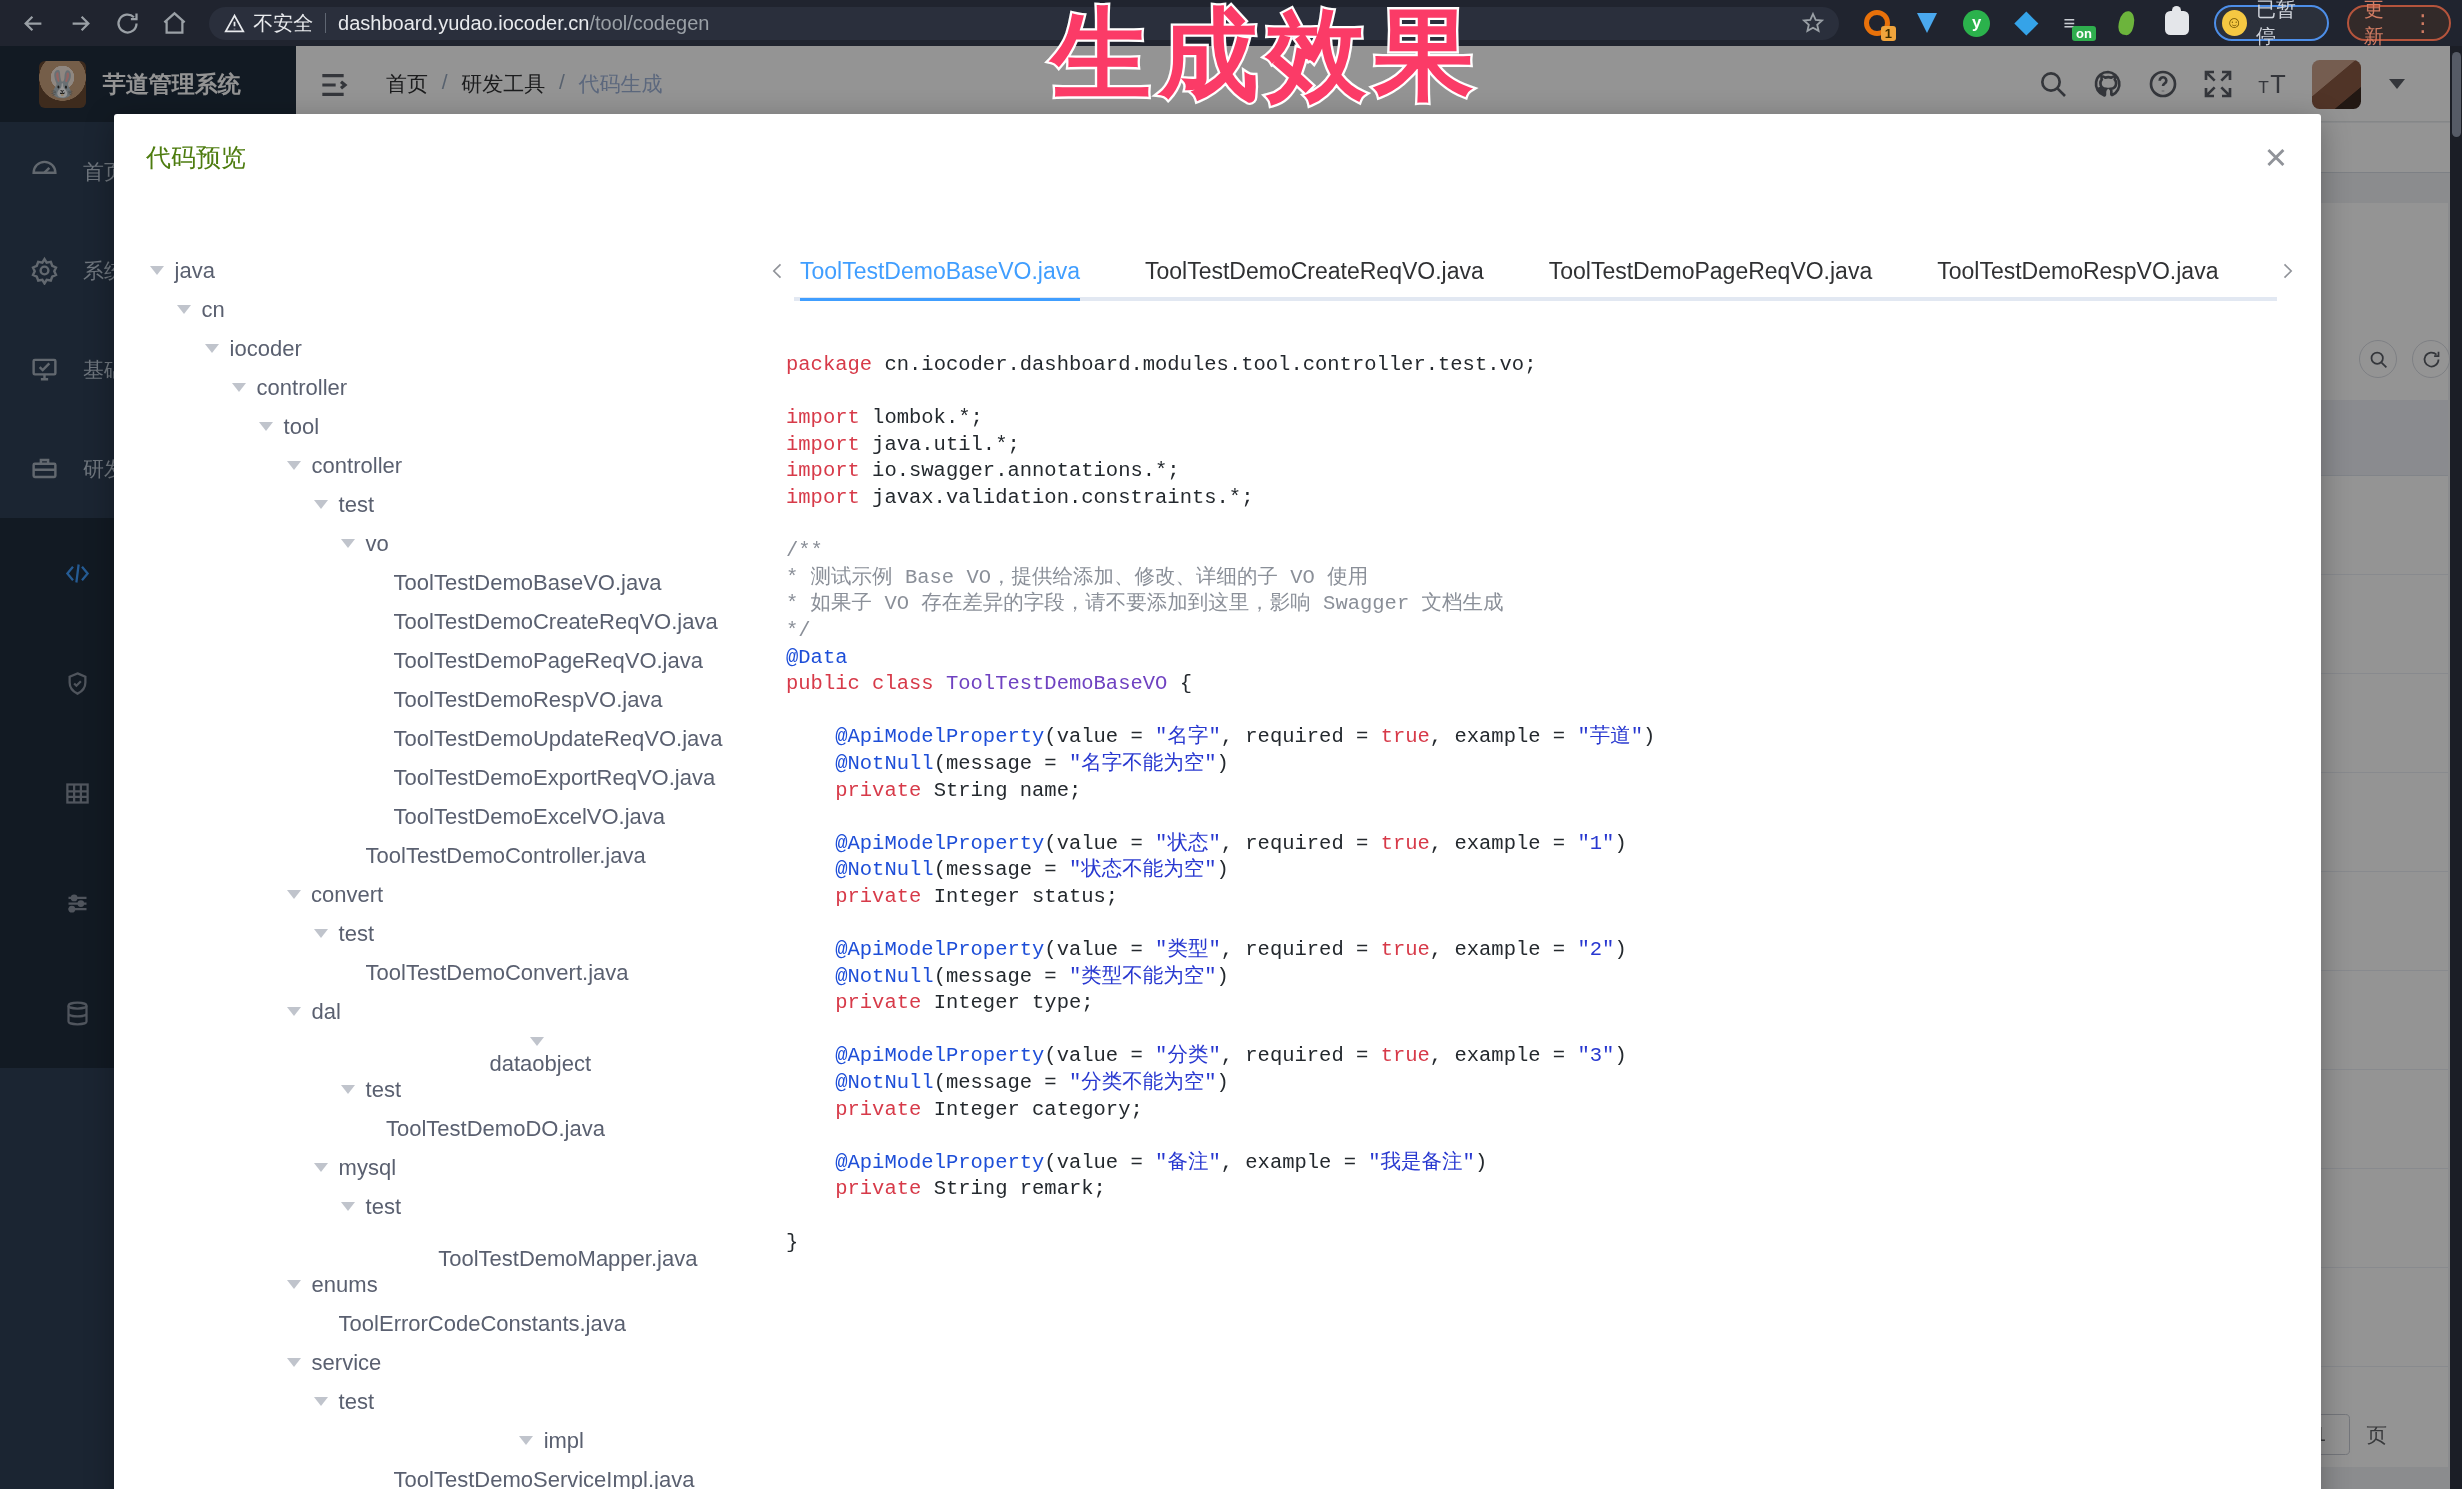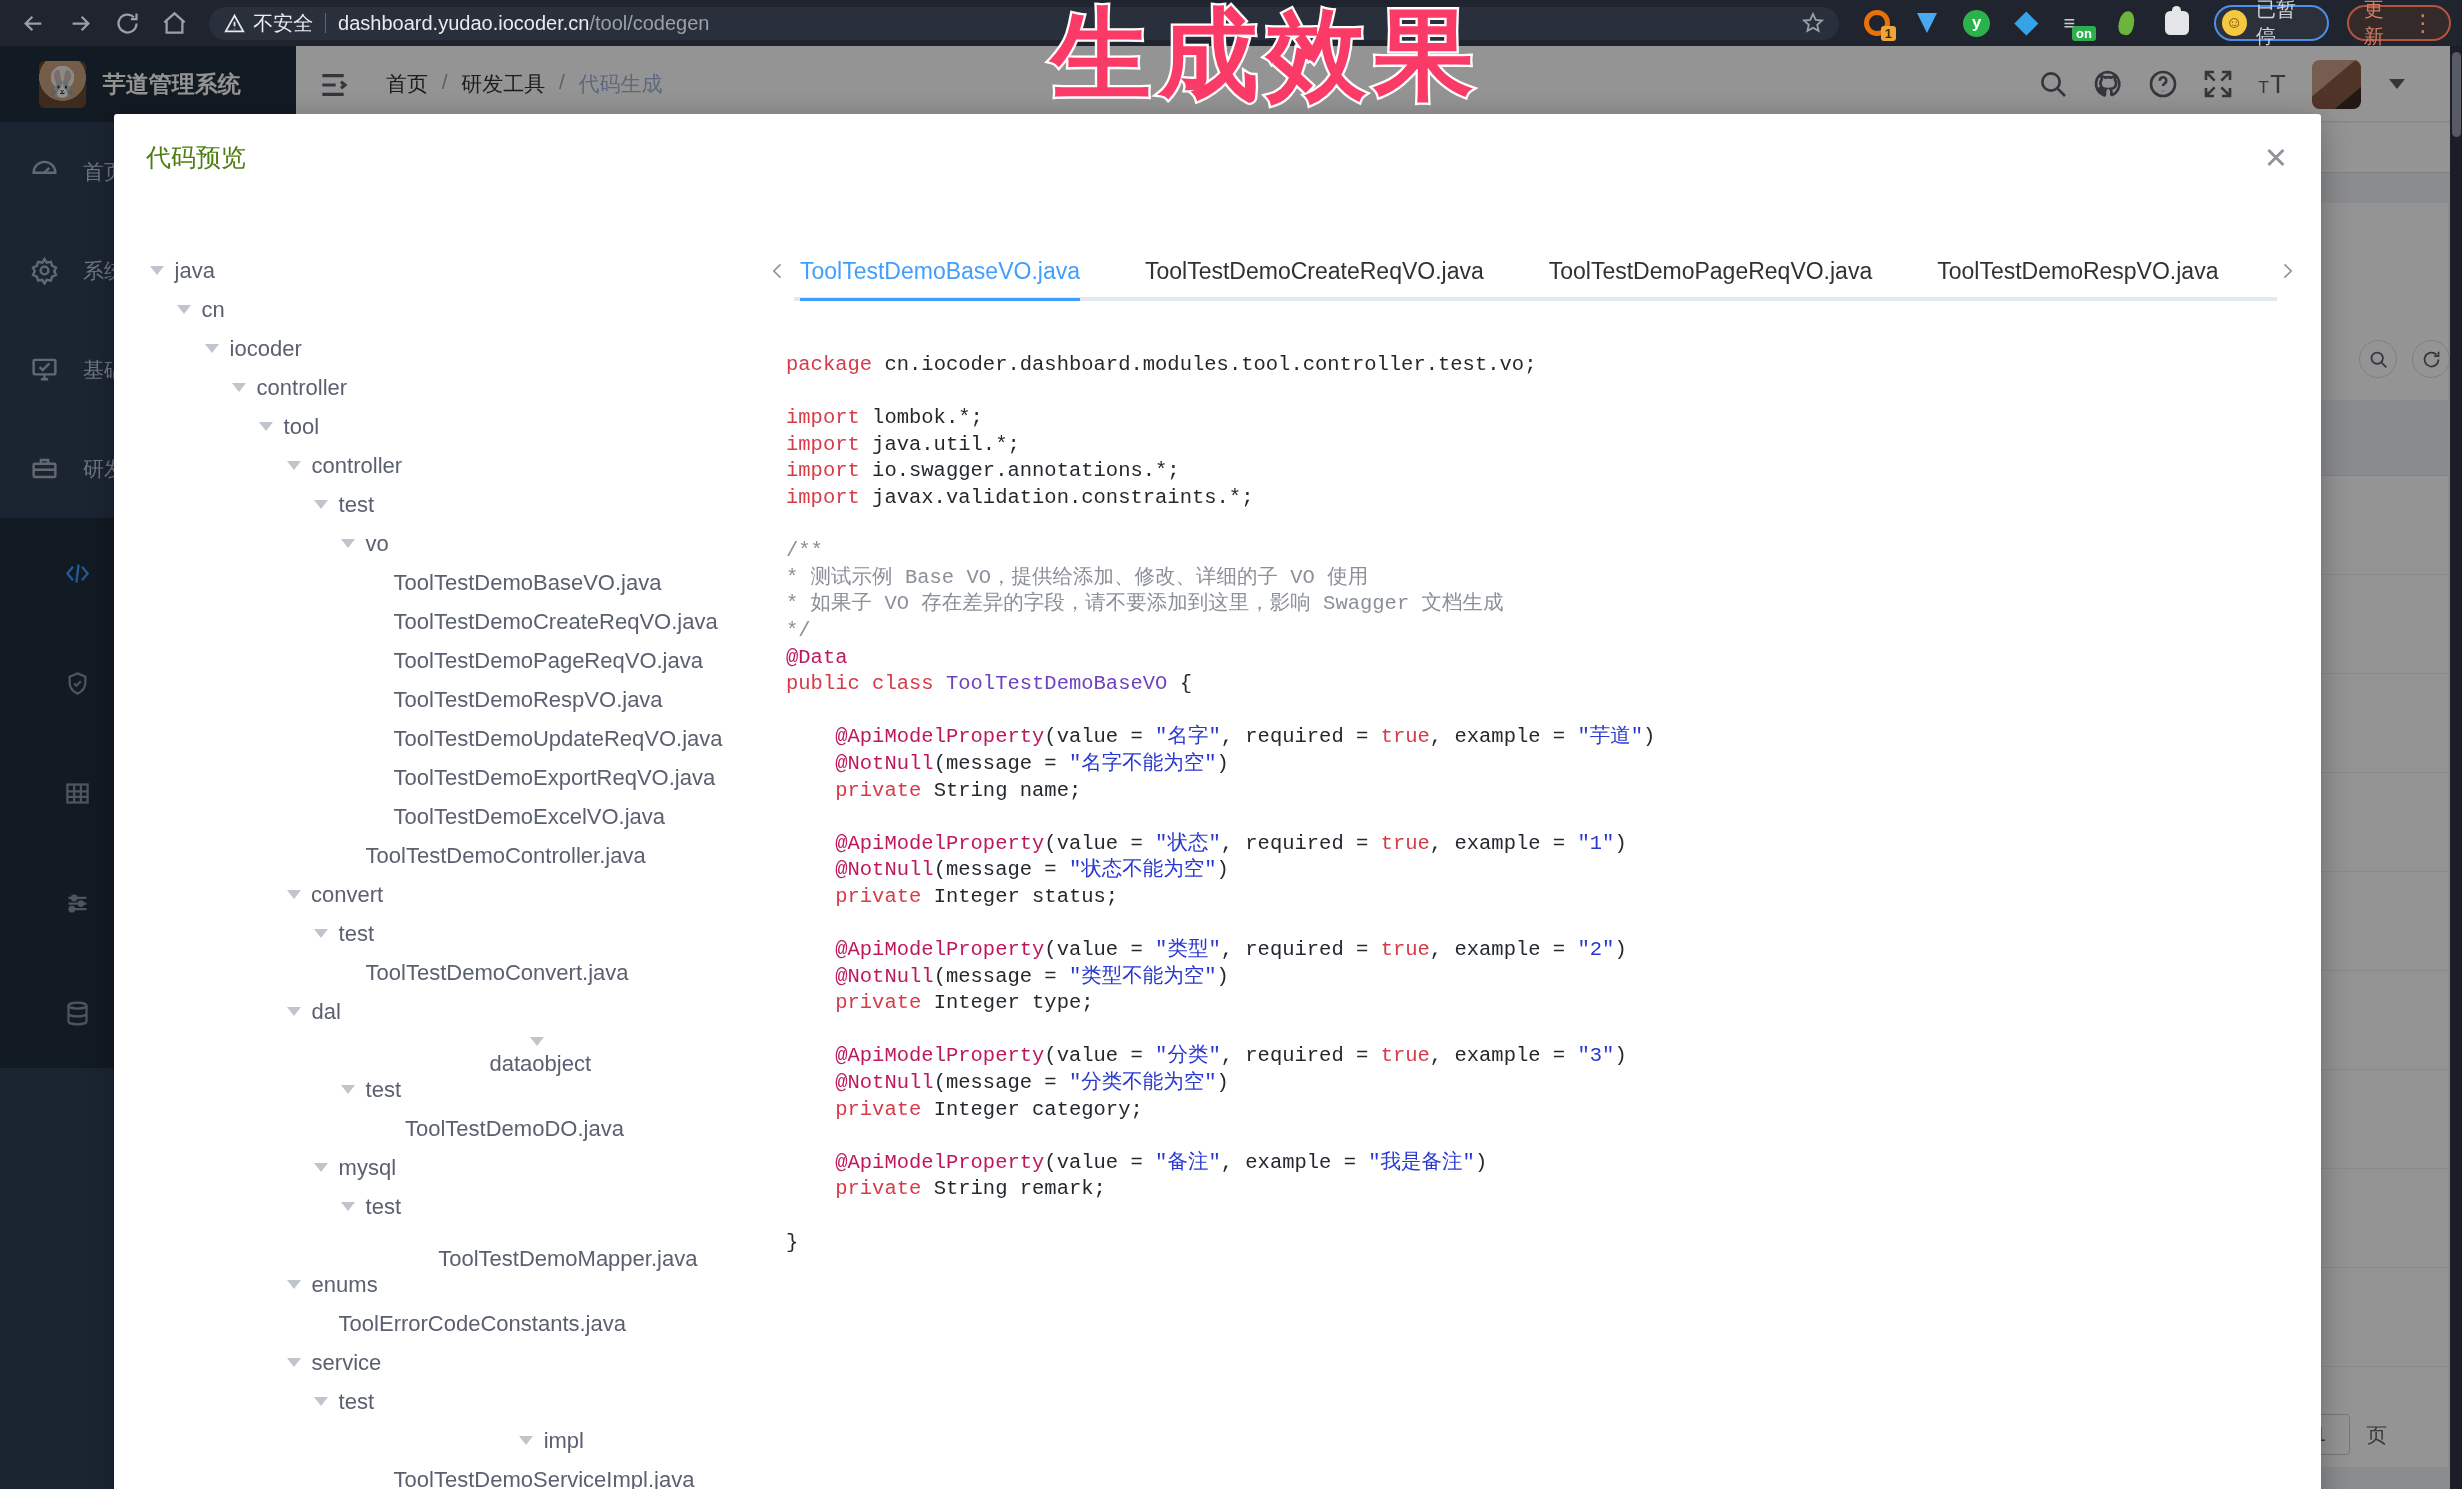--- a/index.html
+++ b/index.html
@@ -114,21 +114,21 @@
   #tabs-wrap { position:relative; flex:1; height:56px; overflow:hidden; }
   #tabs { display:flex; gap:65px; padding-left:6px; height:53px; }
   .tab { font-size:23px; color:#303133; line-height:47px; cursor:pointer; white-space:nowrap;
     border-bottom:3.8px solid transparent; flex:0 0 auto; }
   .tab.active { color:#409eff; border-bottom-color:#409eff; }
   #tabs-underline { position:absolute; left:0; right:0; bottom:3px; height:3.8px; background:#e2e8f2; z-index:-1; }
 
   #code { position:absolute; left:672px; right:23px; top:238px; bottom:0; overflow:hidden;
     font-family:"Liberation Mono","DejaVu Sans Mono",monospace; font-size:20.5px; line-height:26.6px;
     white-space:pre; color:#24292e; }
-  .tk-k { color:#d73a49; } .tk-a { color:#be185d; } .tk-s { color:#2838d0; }
+  .tk-k { color:#d73a49; } .tk-a { color:#1d4ed8; } .tk-s { color:#2838d0; }
   .tk-t { color:#6f42c1; } .tk-c { color:#8a8f98; } .tk-p { color:#24292e; }
 
   
   #scrollbar { position:absolute; right:0; top:46px; width:12px; height:1444px; background:#1b1e26; z-index:40; }
   #scroll-thumb { position:absolute; left:1.5px; top:6px; width:9px; height:85px; background:#565b66; border-radius:4.6px; }
 
   
   #annotation { position:absolute; left:1051px; top:-10.6px; z-index:50; font-size:100px; font-weight:900;
     color:#fb3b67; letter-spacing:7.6px; -webkit-text-stroke:4.6px #ffffff; paint-order:stroke fill;
     text-shadow:0 0 1.5px #fff; pointer-events:none; }
@@ -483,21 +483,21 @@
           <span style="margin-left: 7.6px;">dataobject</span>
         </div>
         <div class="tree-row" style="padding-left: 206px;">
           <span class="tw">
             <span class="tri"></span>
           </span>
           <span style="margin-left: 7.6px;">test</span>
         </div>
         <div class="tree-row" style="padding-left: 234px;">
           <span class="tw"></span>
-          <span style="margin-left: 19px;">ToolTestDemoDO.java</span>
+          <span style="margin-left: 0;">ToolTestDemoDO.java</span>
         </div>
         <div class="tree-row" style="padding-left: 179px;">
           <span class="tw">
             <span class="tri"></span>
           </span>
           <span style="margin-left: 7.6px;">mysql</span>
         </div>
         <div class="tree-row" style="padding-left: 206px;">
           <span class="tw">
             <span class="tri"></span>

